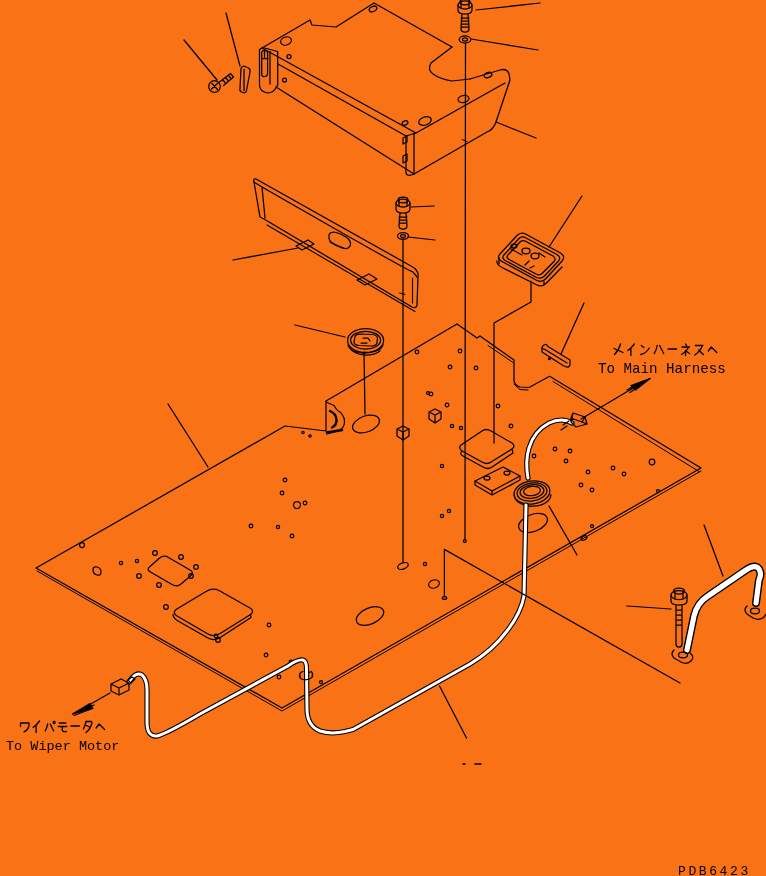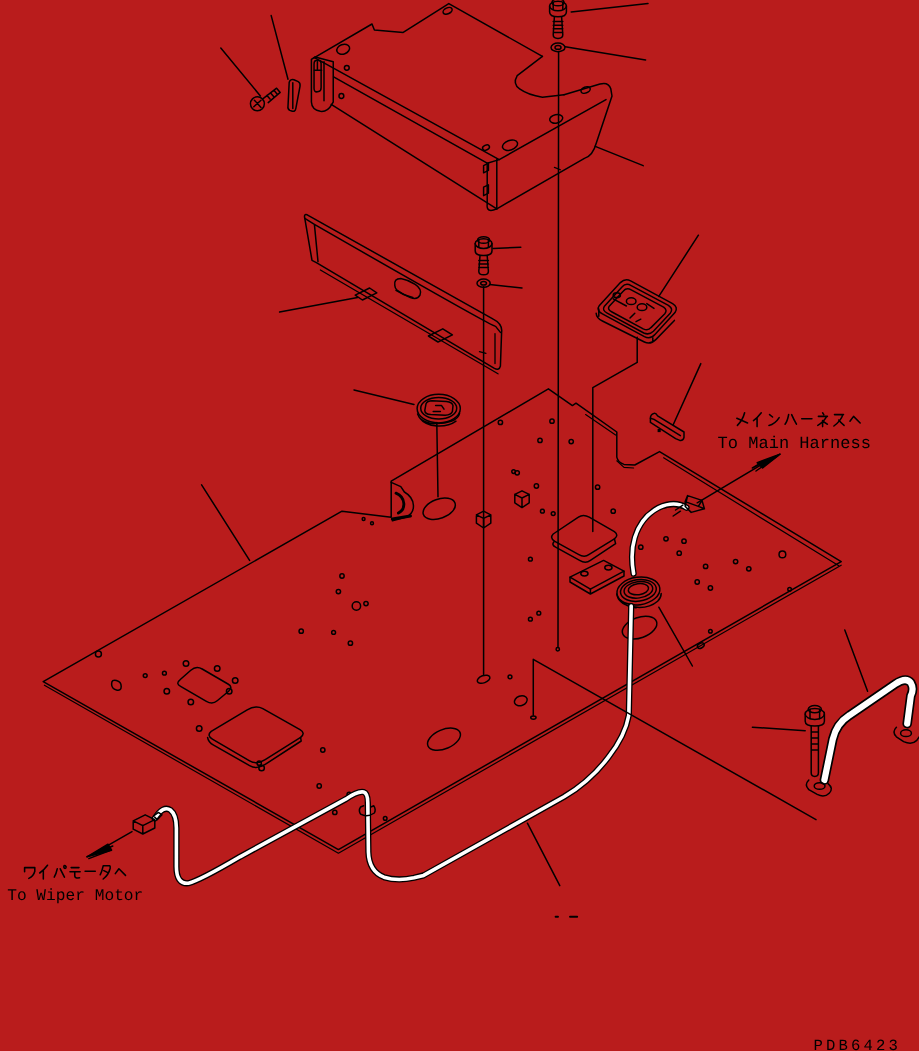--- a/index.html
+++ b/index.html
@@ -1,16 +1,16 @@
 <!DOCTYPE html>
 <html><head>
 <meta charset="utf-8">
 <style>
 html,body{margin:0;padding:0;background:#fff;}
-#page{width:766px;height:876px;position:relative;background:#b91c1c;overflow:hidden;}
+#page{width:766px;height:876px;position:relative;background:#f97316;overflow:hidden;}
 svg{position:absolute;left:0;top:0;}
 .lbl{font-family:"Liberation Mono",monospace;fill:#000;stroke:none;}
 </style>
 </head>
 <body>
 <div id="page">
 <svg width="766" height="876" viewBox="0 0 766 876" fill="none" stroke="#000" stroke-width="1.25" stroke-linecap="round" stroke-linejoin="round">
 
 <g id="floor">
 <path d="M36,568 L285,426 L326,431 L326,401 L457,324 L477,338 L480,336 L514,360 L514,381 Q515,385.5 520,387 L529,387.5 L549.6,376.3 L701,468 L282,708 Z"></path>

